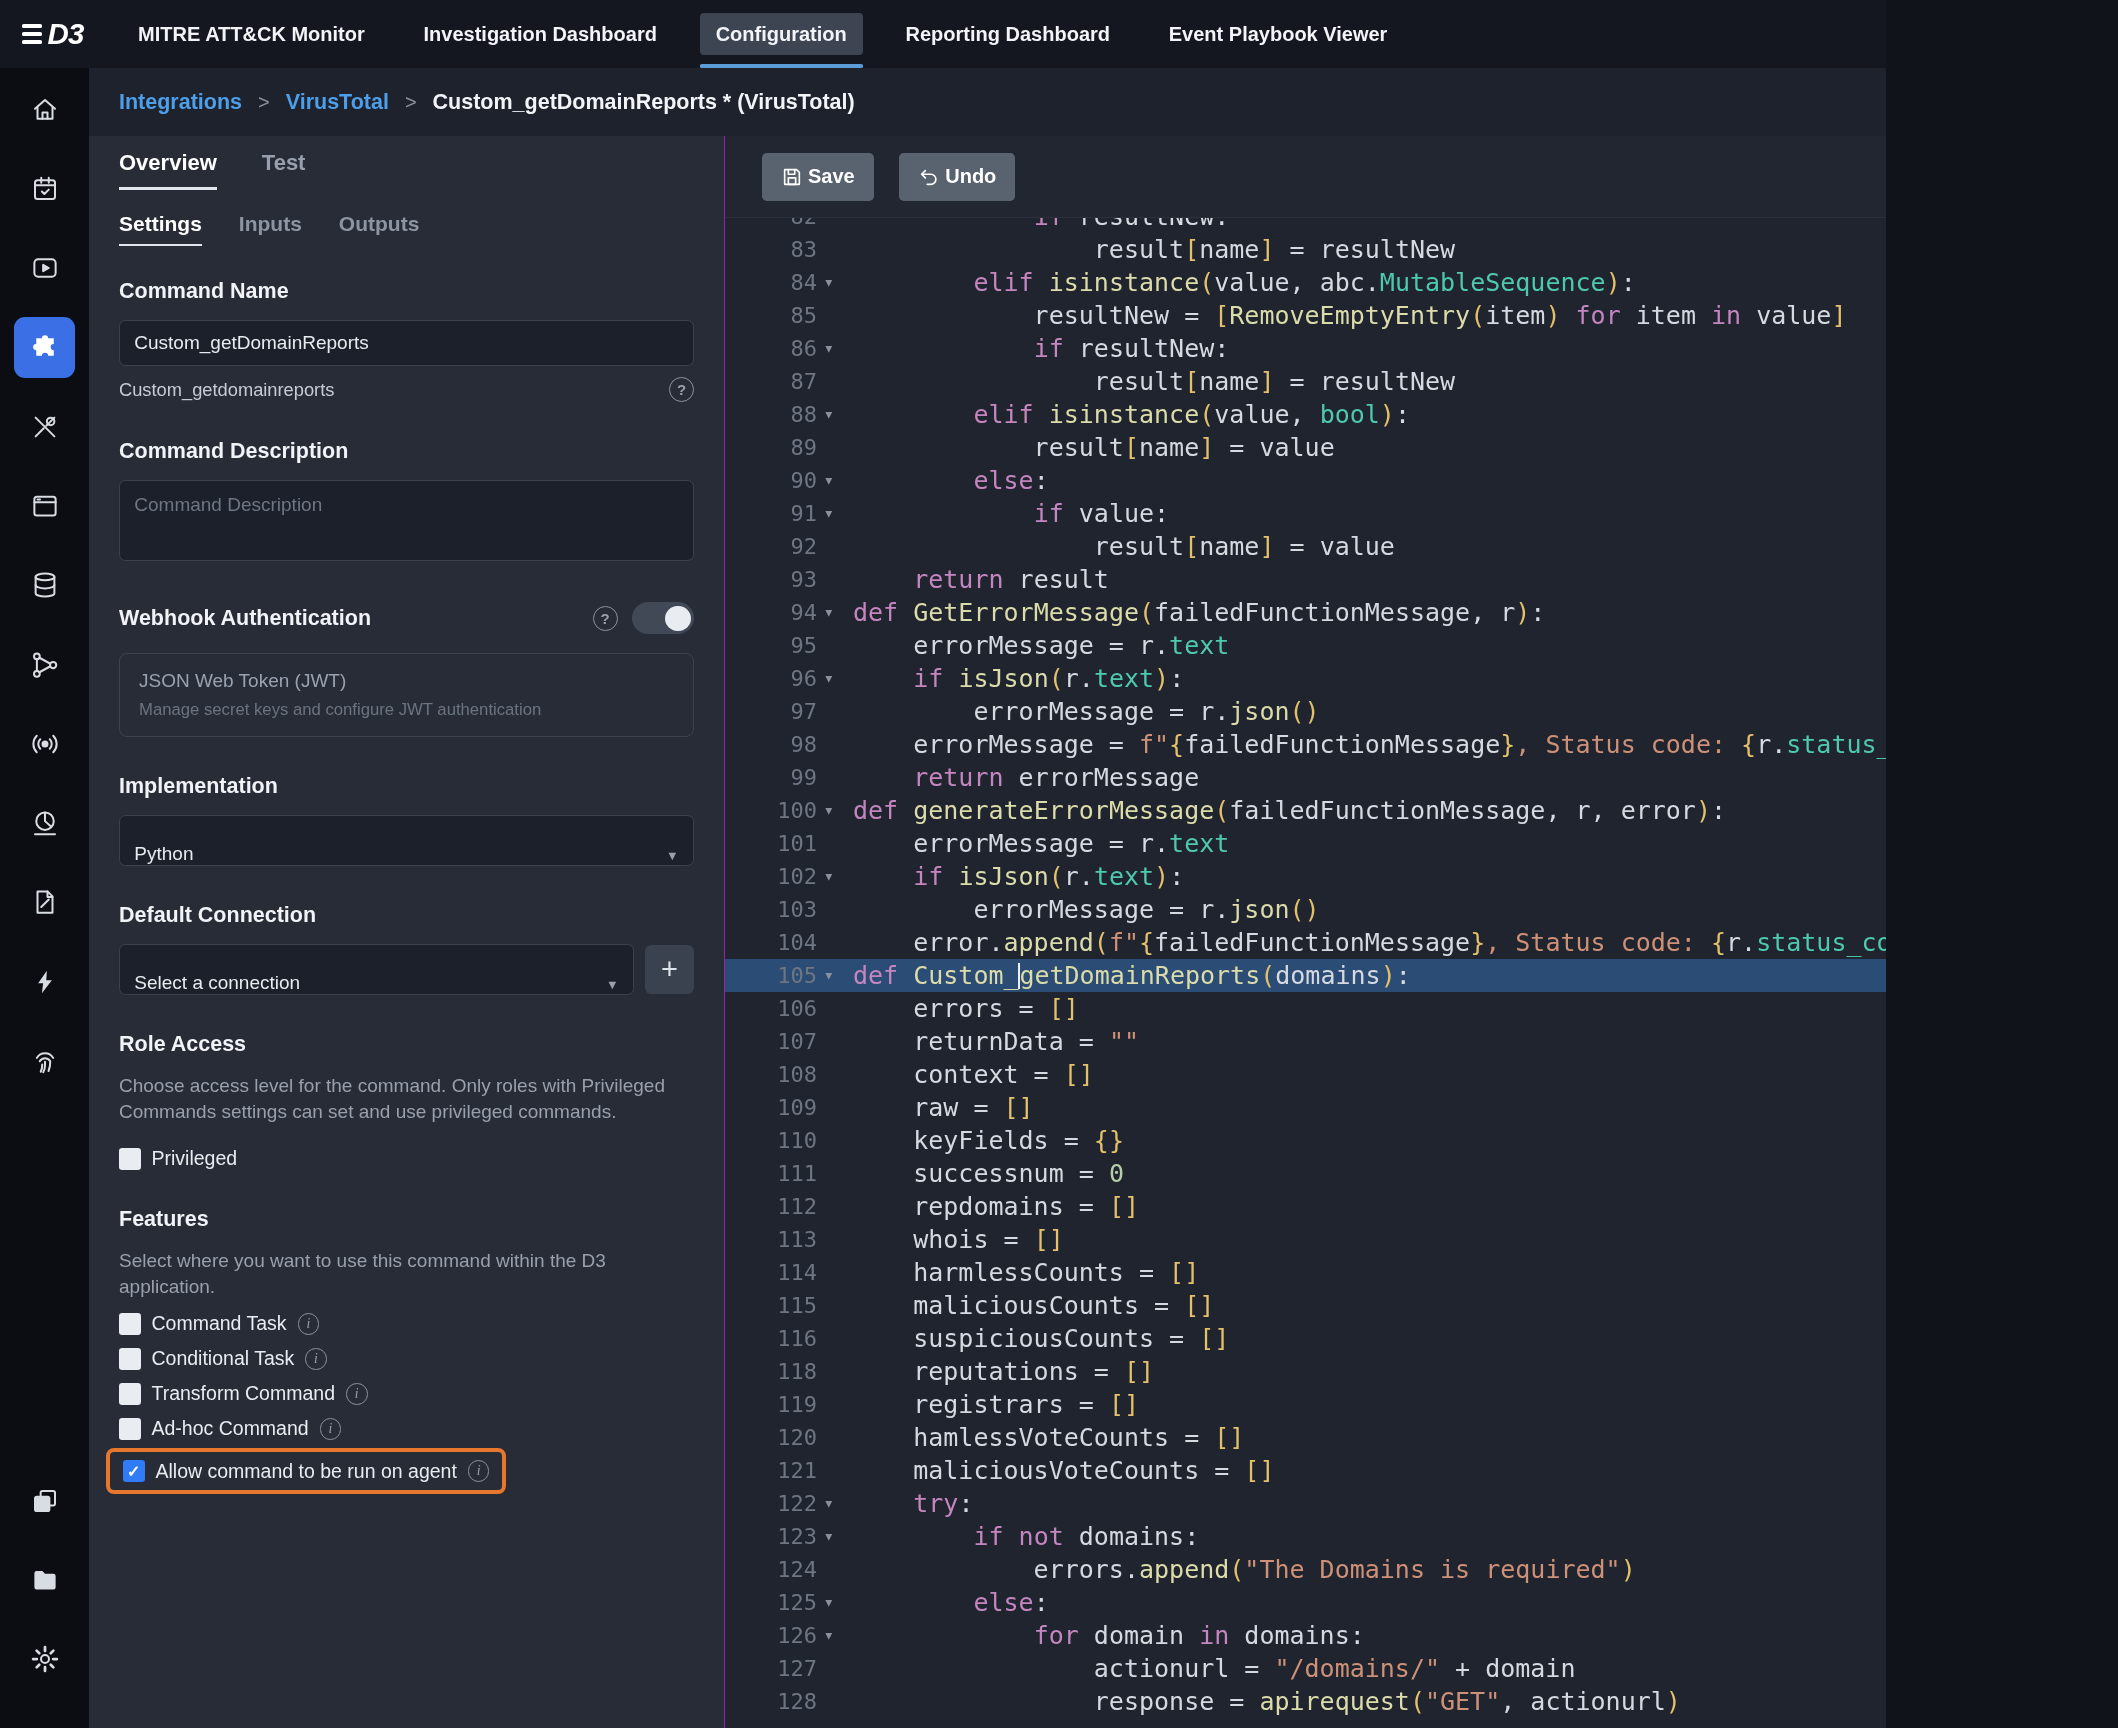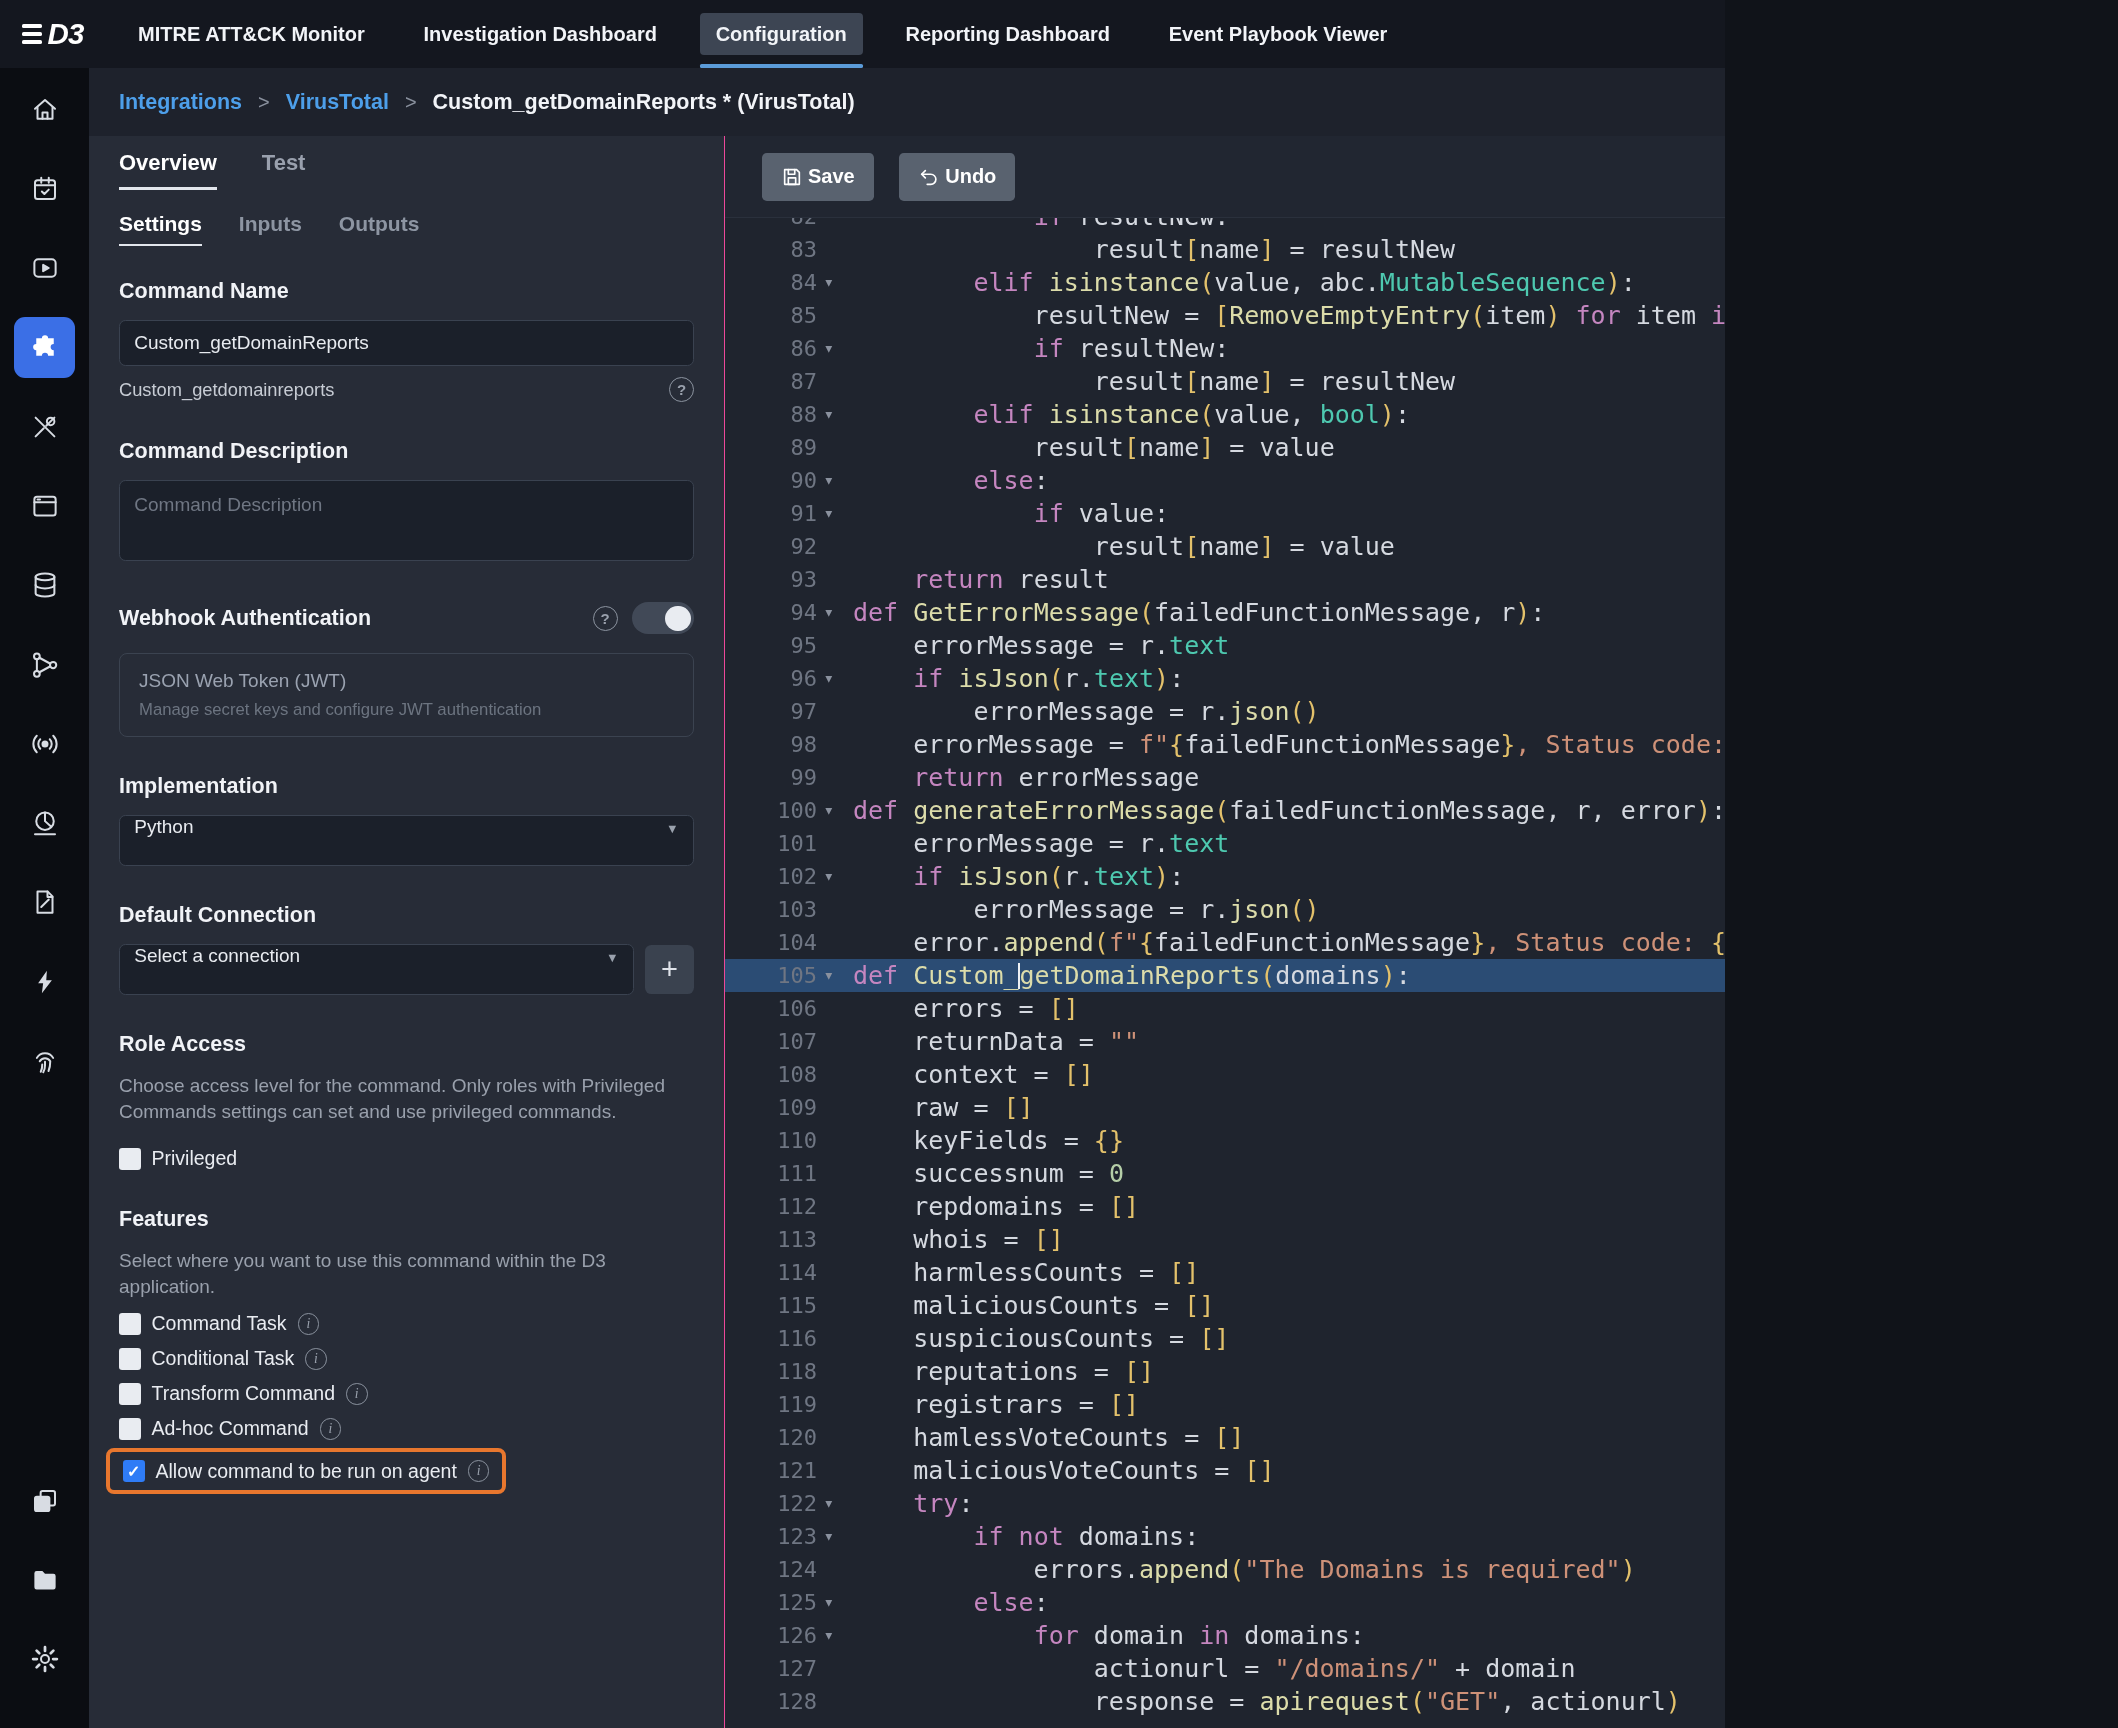--- a/index.html
+++ b/index.html
@@ -1,16 +1,16 @@
 <!DOCTYPE html>
 <html style="font-size:12.8px"><head>
 <meta charset="utf-8">
 <style>
   html,body{margin:0;padding:0;background:#101319;}
-  #app{position:relative;width:1725px;height:1729px;overflow:hidden;font-family:"Liberation Sans",sans-serif;background:#ec4899;}
+  #app{position:relative;width:1886px;height:1729px;overflow:hidden;font-family:"Liberation Sans",sans-serif;background:#a21caf;}
   
   .topnav{position:absolute;top:0;left:0;right:0;height:68px;background:#14171f;display:flex;align-items:center;padding-left:22px;z-index:3;}
   .logo{display:flex;align-items:center;gap:5.6px;margin-right:32px;color:#fff;font-weight:800;font-size:29.5px;font-style:italic;letter-spacing:-0.8px;}
   .logo-bars{display:flex;flex-direction:column;gap:4px;}
   .logo-bars i{display:block;width:20px;height:4px;background:#fff;border-radius:1.6px;}
   .nav-items{display:flex;height:100%;align-items:stretch;gap:14px;}
   .nav-item{position:relative;display:flex;align-items:center;padding:0 6.4px;color:#f2f4f8;font-size:20px;font-weight:600;cursor:pointer;}
   .nav-item .pill{padding:9.6px 16px;border-radius:4px;}
   .nav-item.active .pill{background:#3d4553;}
   .nav-item.active::after{content:"";position:absolute;left:6.4px;right:6.4px;bottom:0;height:4px;background:#5b9bd8;border-radius:1.6px;}
@@ -46,21 +46,21 @@
   .txtarea{width:100%;height:81px;background:#1b202a;border:0.8px solid #3a4250;border-radius:6.4px;color:#e8ebf0;font-size:19px;padding:12.8px 14.3px;box-sizing:border-box;font-family:inherit;resize:none;outline:none;}
   .txtarea::placeholder{color:#6f7683;}
   .head-row{display:flex;align-items:center;gap:14.3px;margin-top:38px;}
   .head-row h3{margin:0;}
   .head-row .qmark{margin-left:auto;}
   .toggle{width:62px;height:32px;border-radius:16px;background:#414957;position:relative;flex:none;cursor:pointer;}
   .toggle .knob{position:absolute;right:3.2px;top:3.2px;width:25.5px;height:25.5px;border-radius:50%;background:#e9ecf1;}
   .card{margin-top:19px;border:0.8px solid #3b4350;border-radius:8px;padding:16px 19px;}
   .card-title{font-size:19px;color:#9aa2b0;margin-bottom:8px;}
   .card-desc{font-size:16.7px;color:#6c7480;}
-  .select{height:49px;background:#1b202a;border:0.8px solid #3a4250;border-radius:6.4px;display:flex;align-items:flex-start;padding:0 14.3px;font-size:19px;color:#e8ebf0;cursor:pointer;}
+  .select{height:49px;background:#1b202a;border:0.8px solid #3a4250;border-radius:6.4px;display:flex;align-items:flex-end;padding:0 14.3px;font-size:19px;color:#e8ebf0;cursor:pointer;}
   .select .caret{margin-left:auto;}
   .caret::after{content:"▼";font-size:12.8px;color:#9aa1ad;}
   .row{display:flex;gap:11px;align-items:center;}
   .grow{flex:1;}
   .plus-btn{width:49px;height:49px;background:#3a424f;border-radius:6.4px;color:#dfe3ea;font-size:29px;display:flex;align-items:center;justify-content:center;flex:none;cursor:pointer;}
   .desc{font-size:19px;color:#99a0ac;line-height:26px;margin:0;}
   .chk-row{display:flex;align-items:center;gap:11px;margin-top:22px;color:#e9ecf1;font-size:19.5px;cursor:pointer;}
   .chk{width:21.5px;height:21.5px;background:#e9ecf1;border-radius:3.2px;flex:none;display:flex;align-items:center;justify-content:center;}
   .chk.checked{background:#2f7cf6;}
   .chk.checked::after{content:"✓";color:#fff;font-size:16px;font-weight:700;}

